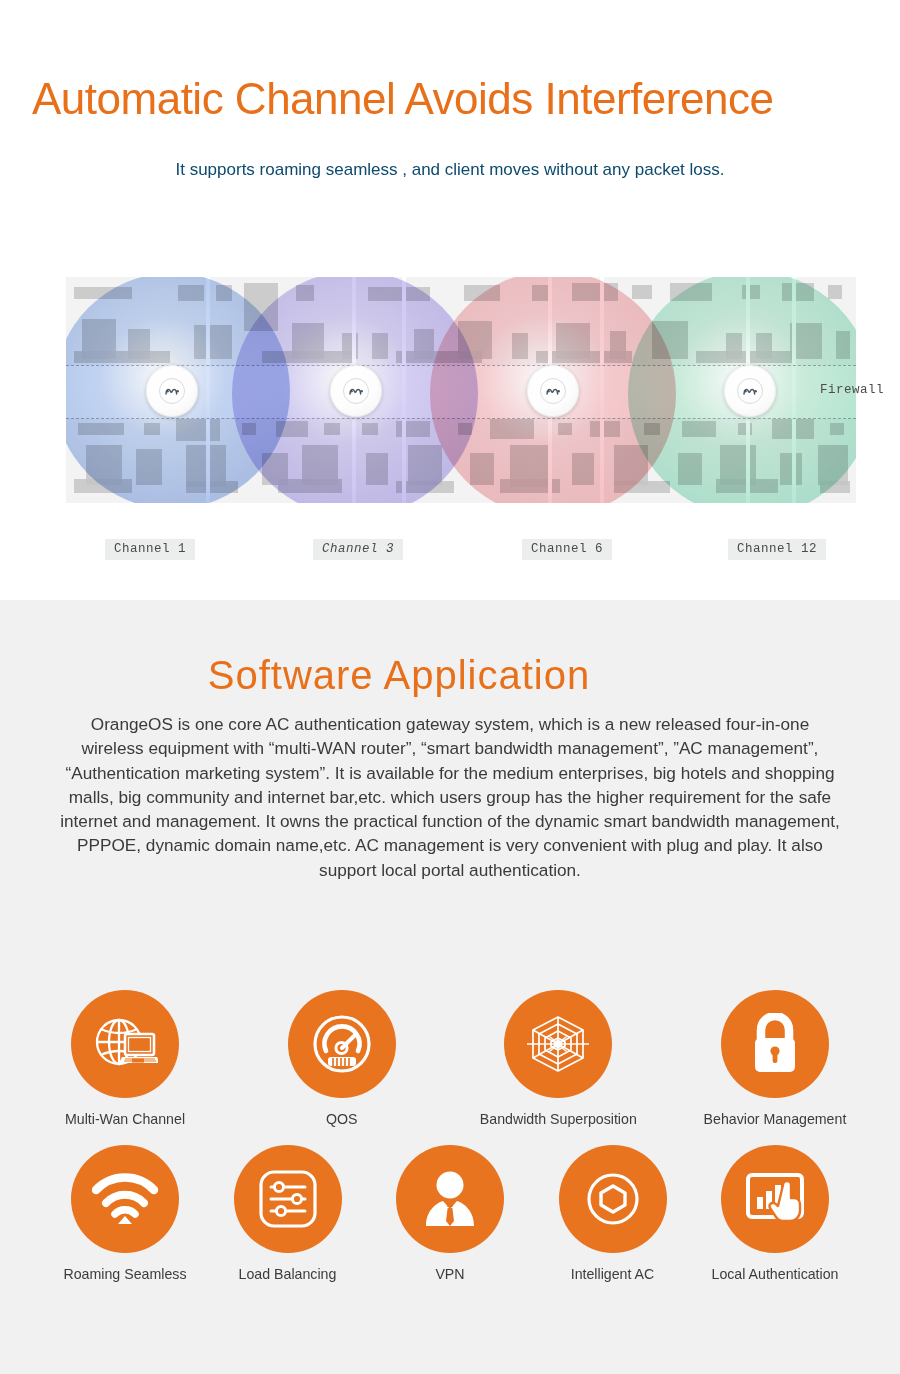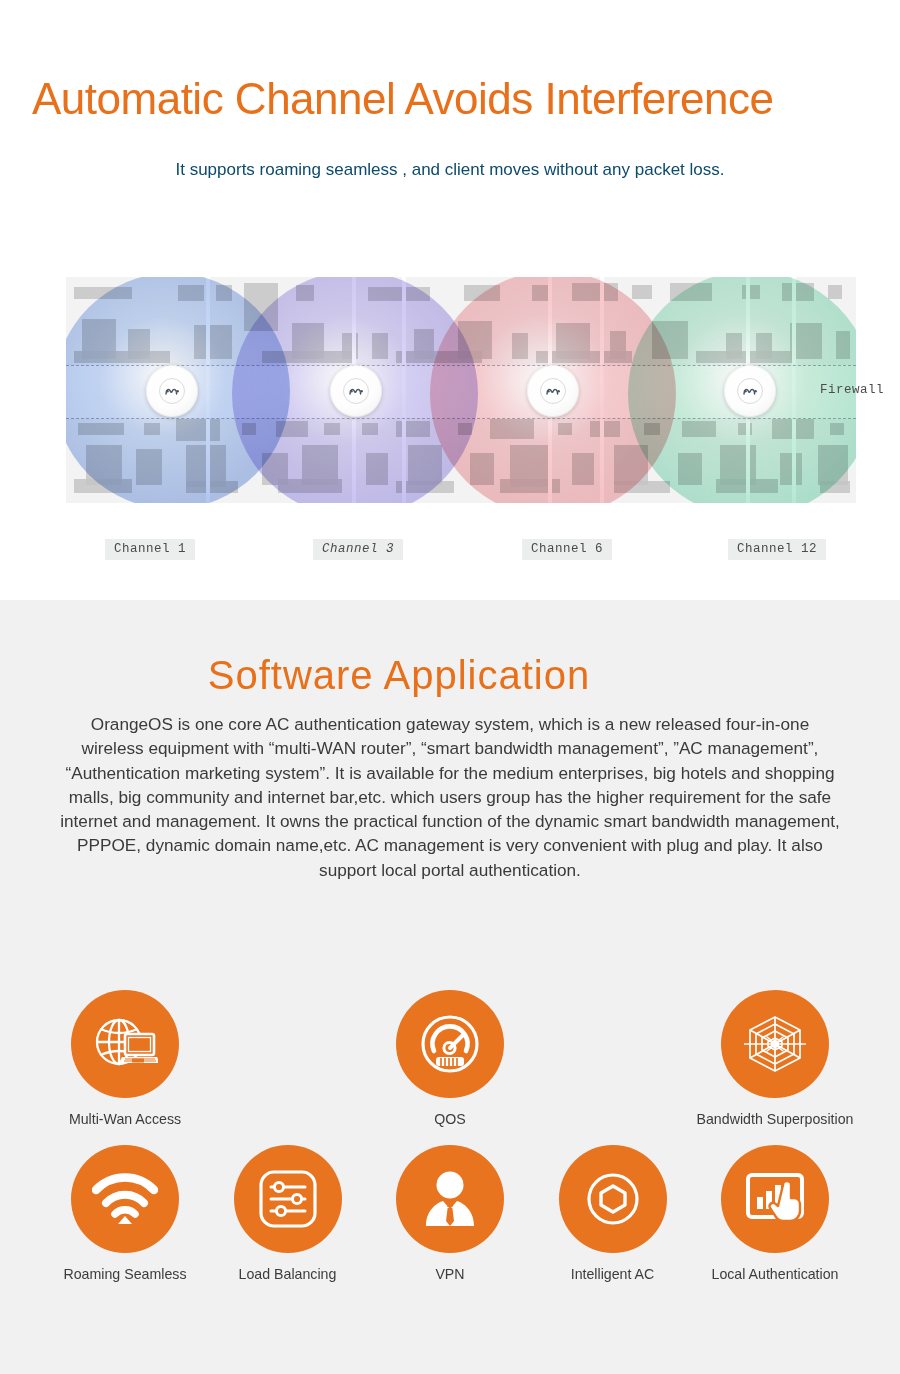--- a/index.html
+++ b/index.html
@@ -387,21 +387,21 @@
             <rect x="33" y="20" width="29" height="21" rx="2" fill="#E87420" stroke="#fff" stroke-width="2.6"></rect>
             <rect x="36.5" y="23.5" width="22" height="14" fill="#E87420" stroke="#fff" stroke-width="1.3"></rect>
             <path d="M30 43 h35 l3 6 h-41 z" fill="#fff"></path>
             <g stroke="#E87420" stroke-width="1">
               <line x1="33" y1="45" x2="63" y2="45"></line>
               <line x1="32" y1="47" x2="64" y2="47"></line>
             </g>
             <rect x="40" y="44.5" width="12" height="4" fill="#E87420"></rect>
           </svg>
         </div>
-        <div class="icon-label">Multi-Wan Access</div>
+        <div class="icon-label">Multi-Wan Channel</div>
       </div>
 
       <div class="icon-cell">
         <div class="icon-circle">
           <svg width="62" height="62" viewBox="0 0 62 62">
             <circle cx="31" cy="31" r="27" fill="none" stroke="#fff" stroke-width="3.2"></circle>
             <path d="M15 38 A17.5 17.5 0 1 1 47 38" fill="none" stroke="#fff" stroke-width="4.6" stroke-linecap="round"></path>
             <path d="M31 35 L45 21" stroke="#fff" stroke-width="4" stroke-linecap="round"></path>
             <circle cx="30.5" cy="35" r="5.6" fill="none" stroke="#fff" stroke-width="3"></circle>
             <path d="M20 44 h22 a3 3 0 0 1 3 3 v3 a3 3 0 0 1 -3 3 h-22 a3 3 0 0 1 -3 -3 v-3 a3 3 0 0 1 3 -3 z" fill="#fff"></path>
@@ -438,20 +438,31 @@
               <line x1="37" y1="27" x2="41" y2="24"></line>
               <line x1="29" y1="35" x2="25" y2="38"></line>
               <line x1="37" y1="35" x2="41" y2="38"></line>
             </g>
           </svg>
         </div>
         <div class="icon-label">Bandwidth Superposition</div>
       </div>
 
 
+      <div class="icon-cell">
+        <div class="icon-circle">
+          <svg width="52" height="62" viewBox="0 0 52 62">
+            <path d="M12 26 V17 a14 14 0 0 1 28 0 V26" fill="none" stroke="#fff" stroke-width="8.5" stroke-linecap="butt"></path>
+            <rect x="6" y="25" width="40" height="34" rx="5" fill="#fff"></rect>
+            <circle cx="26" cy="38" r="4.6" fill="#E87420"></circle>
+            <rect x="23.6" y="38" width="4.8" height="12" rx="2.2" fill="#E87420"></rect>
+          </svg>
+        </div>
+        <div class="icon-label">Behavior Management</div>
+      </div>
     </div>
 
     <div class="icon-row">
 
       <div class="icon-cell">
         <div class="icon-circle">
           <svg width="66" height="54" viewBox="0 0 66 54">
             <g fill="none" stroke="#fff" stroke-linecap="round">
               <path d="M4 18 A40 40 0 0 1 62 18" stroke-width="8.5"></path>
               <path d="M14 31 A26 26 0 0 1 52 31" stroke-width="8"></path>

